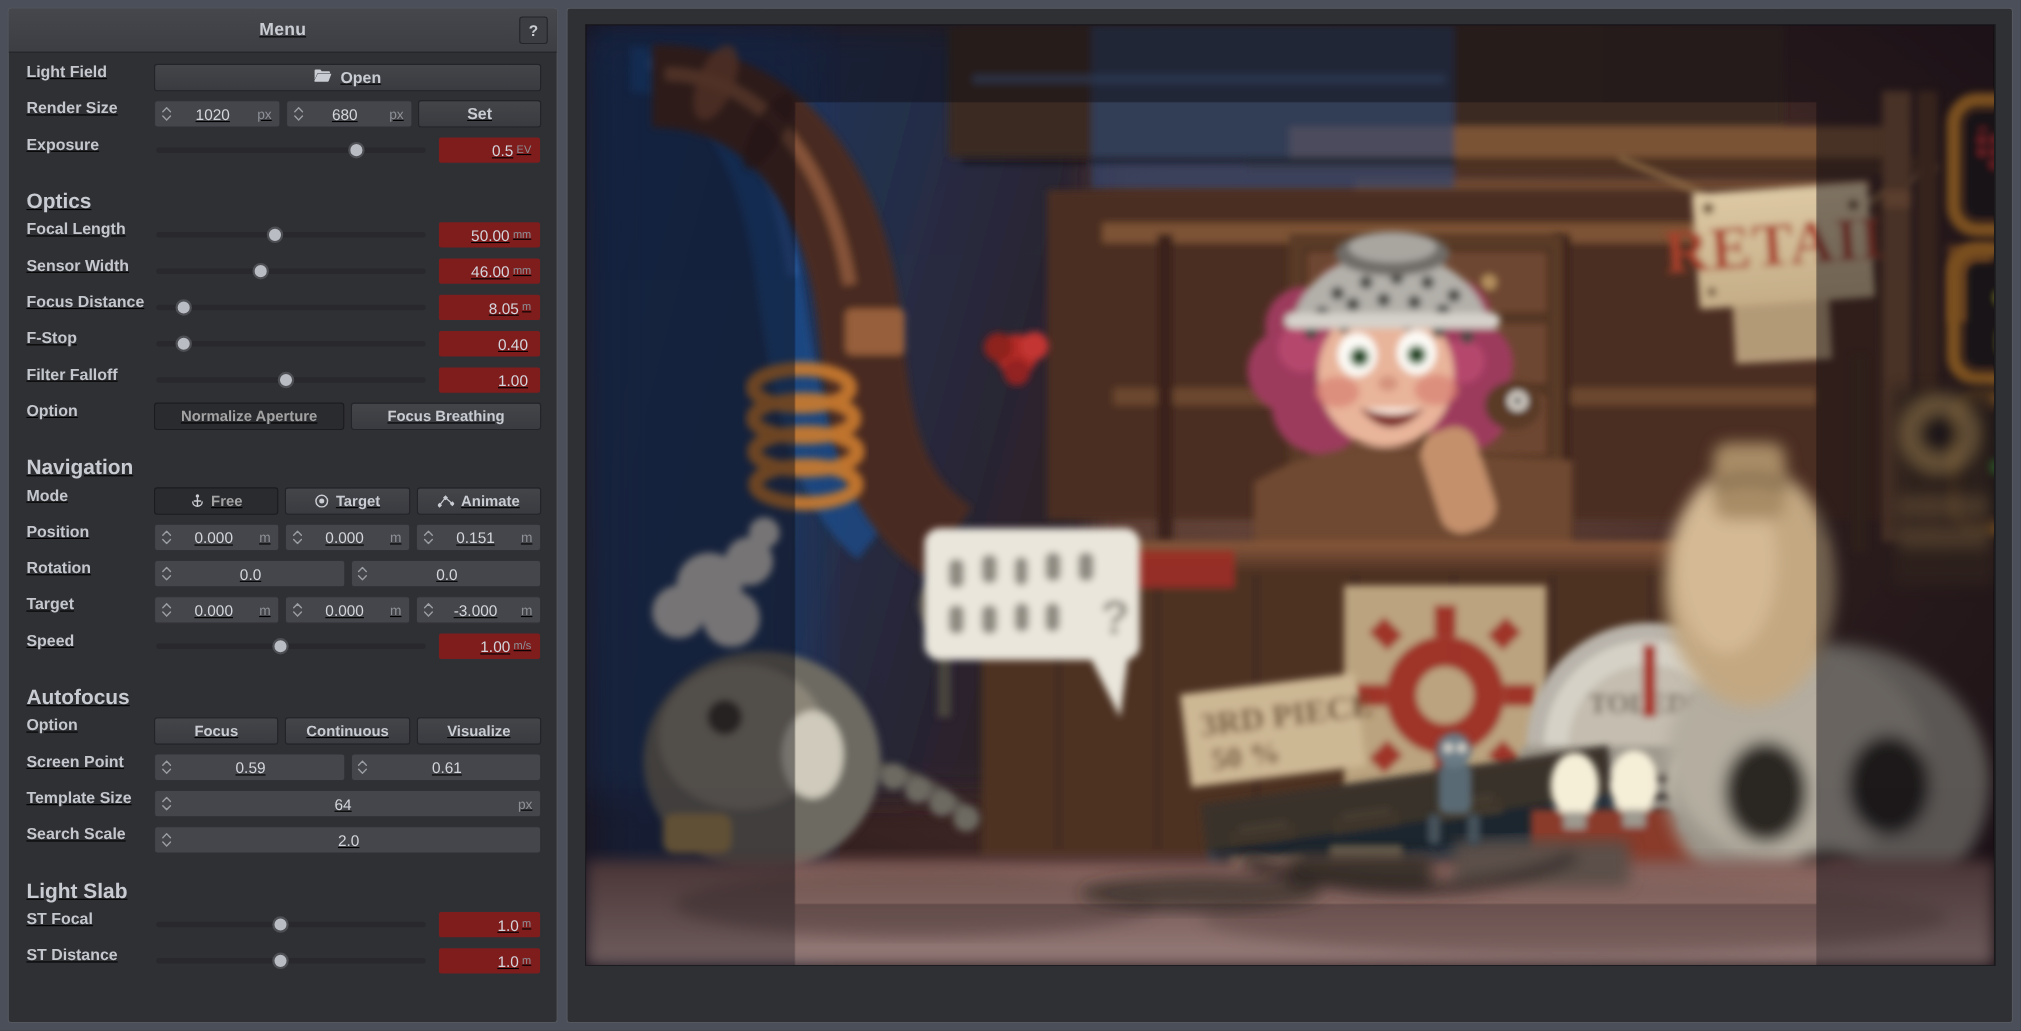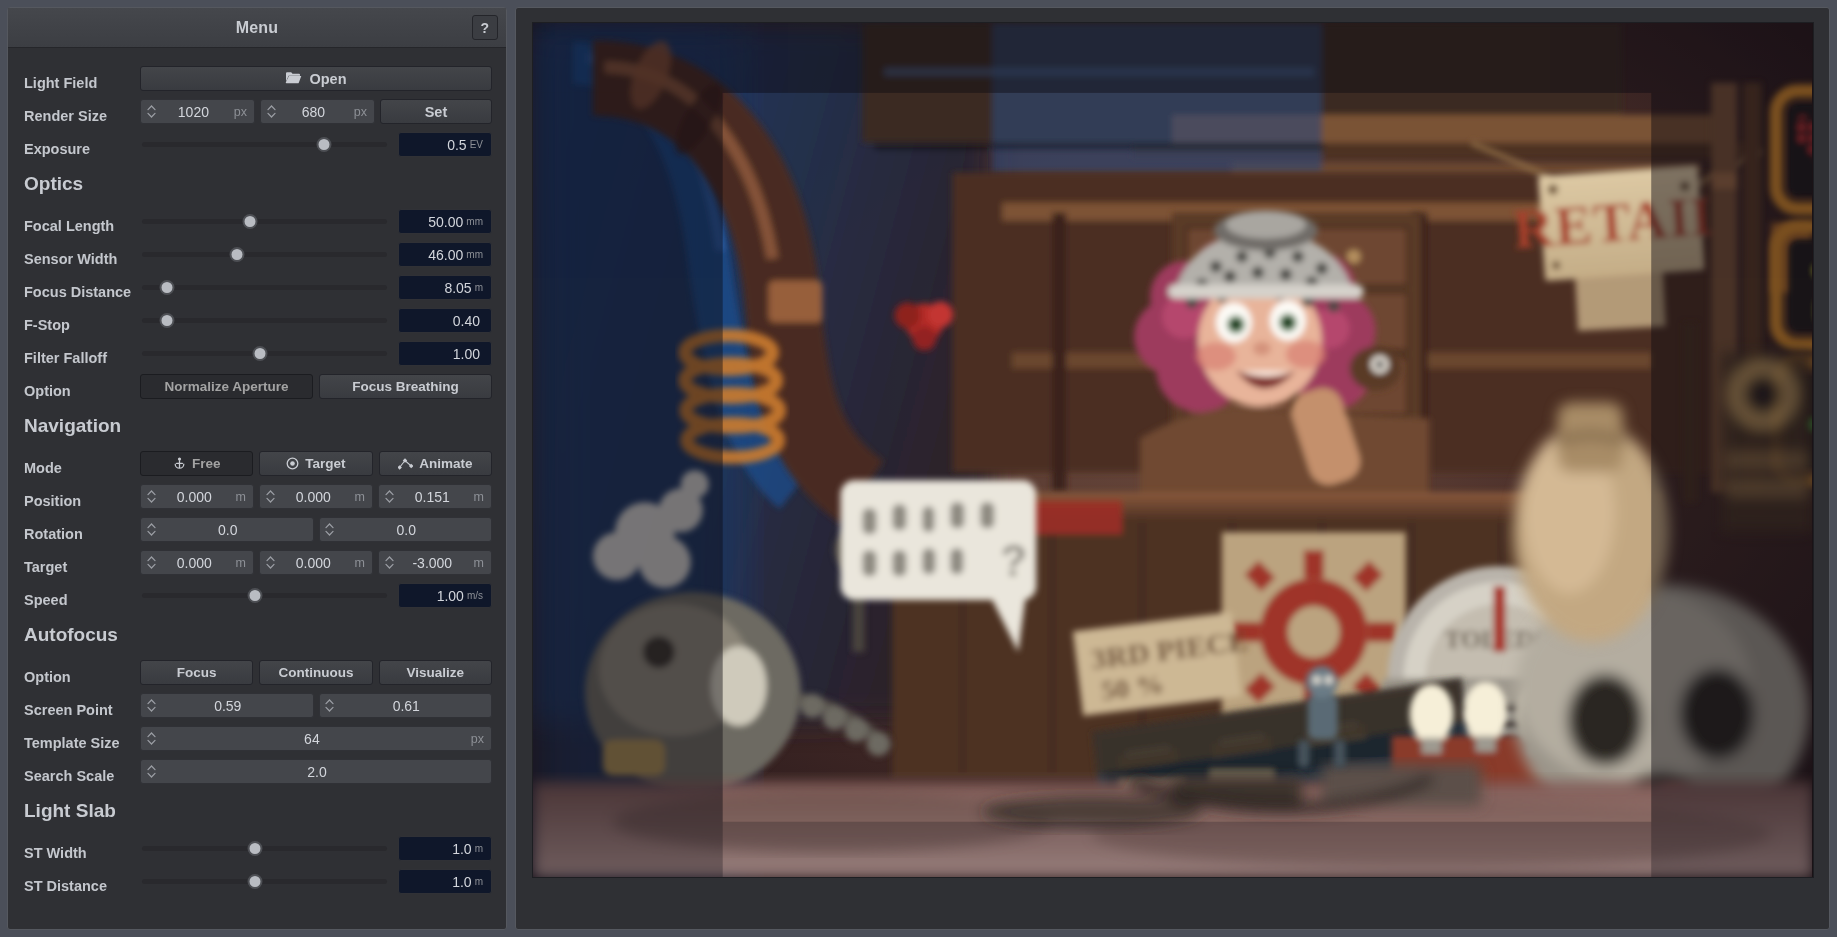--- a/index.html
+++ b/index.html
@@ -32,29 +32,29 @@
     width: 26px; height: 25px;
     background: #3b3d42;
     border: 1px solid #24252a;
     border-radius: 3px;
     display: flex; align-items: center; justify-content: center;
     color: #c9ccd2; font-size: 14px; font-weight: bold;
     cursor: pointer;
   }
 
   
-  #menu-panel { width: 500px; flex: 0 0 500px; margin: 7px 0 7px 7px; }
+  #menu-panel { width: 500px; flex: 0 0 500px; margin: 7px 0 7px 7px; text-decoration: underline; }
   .menu-body { padding: 10px 14px 8px 14px; overflow: hidden; }
 
   .section-head {
     font-size: 19px; font-weight: bold; color: #c8cbd1;
     margin: 16px 0 6px 2px;
   }
 
-  .row { display: flex; align-items: flex-end; height: 33px; }
+  .row { display: flex; align-items: flex-start; height: 33px; }
   .row-label {
     width: 118px; flex: 0 0 118px;
     font-size: 14.5px; font-weight: bold; color: #c4c7cd;
     padding-left: 2px;
   }
   .ctrls { flex: 1; display: flex; align-items: center; gap: 5px; }
 
   
   .wide-btn {
     flex: 1; height: 25px;
@@ -108,21 +108,21 @@
     position: absolute; left: 2px; right: 2px; height: 5px;
     background: #29292d; border-radius: 3px;
   }
   .slider .knob {
     position: absolute; width: 15px; height: 15px; border-radius: 50%;
     background: #b9bcc2; border: 2px solid #4d4f54;
     transform: translateX(-50%);
   }
   .readout {
     width: 94px; flex: 0 0 94px; height: 25px;
-    background: #0f172a; border: 1px solid #303136; border-radius: 3px;
+    background: #7f1d1d; border: 1px solid #303136; border-radius: 3px;
     display: flex; align-items: center; justify-content: flex-end;
     padding-right: 8px; gap: 3px;
   }
   .readout .rval { font-size: 14px; color: #d3d6dc; }
   .readout .runit { font-size: 10px; color: #8d9096; }
 
   
   .optbtn {
     height: 25px; flex: 1;
     background: linear-gradient(#434549, #393b40);
@@ -555,21 +555,21 @@
                 </svg>
             </span>
             <span class="nval">2.0</span>
           </div>
         </div>
       </div>
 
       <div class="section-head">Light Slab</div>
 
       <div class="row">
-        <div class="row-label">ST Width</div>
+        <div class="row-label">ST Focal</div>
         <div class="ctrls">
           <div class="slider">
             <div class="track"></div>
             <div class="knob" style="left:46%"></div>
           </div>
           <div class="readout">
             <span class="rval">1.0</span>
             <span class="runit">m</span>
           </div>
         </div>

